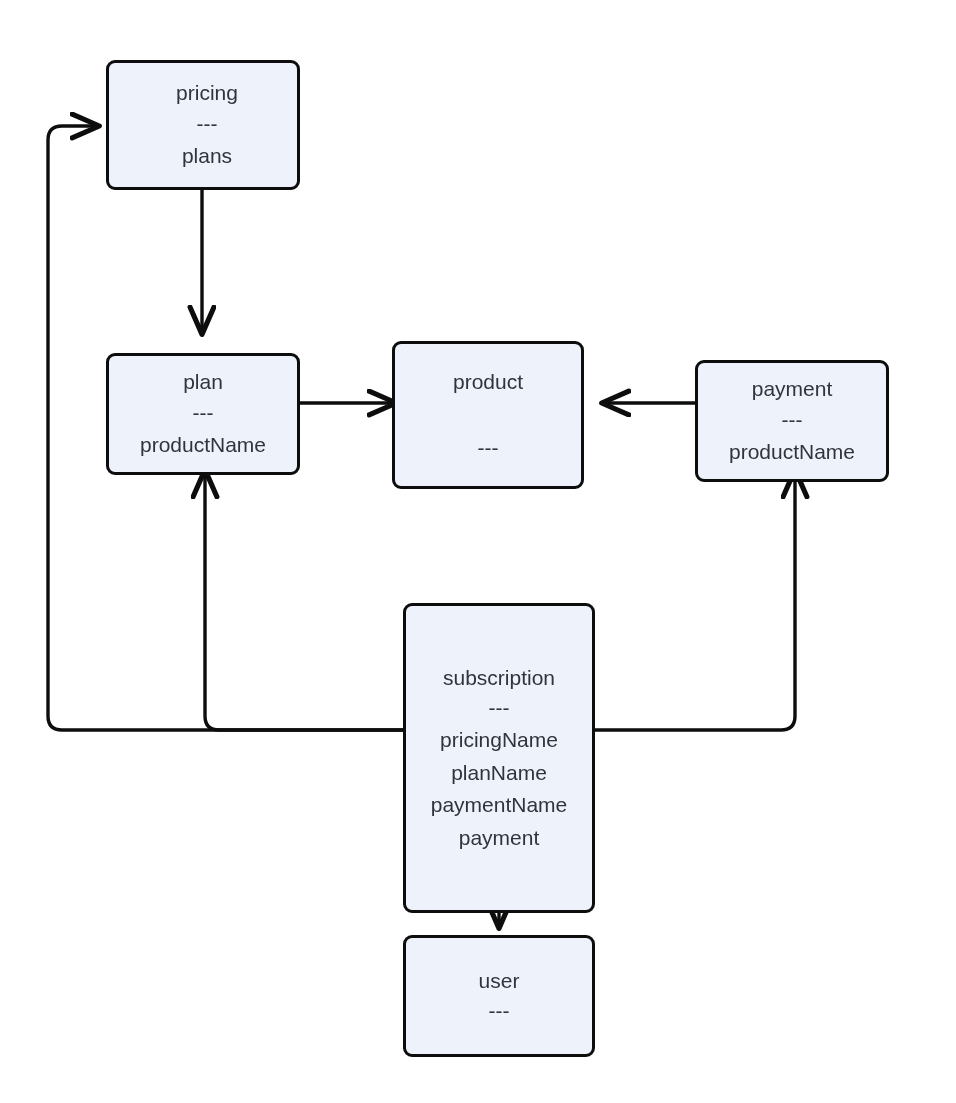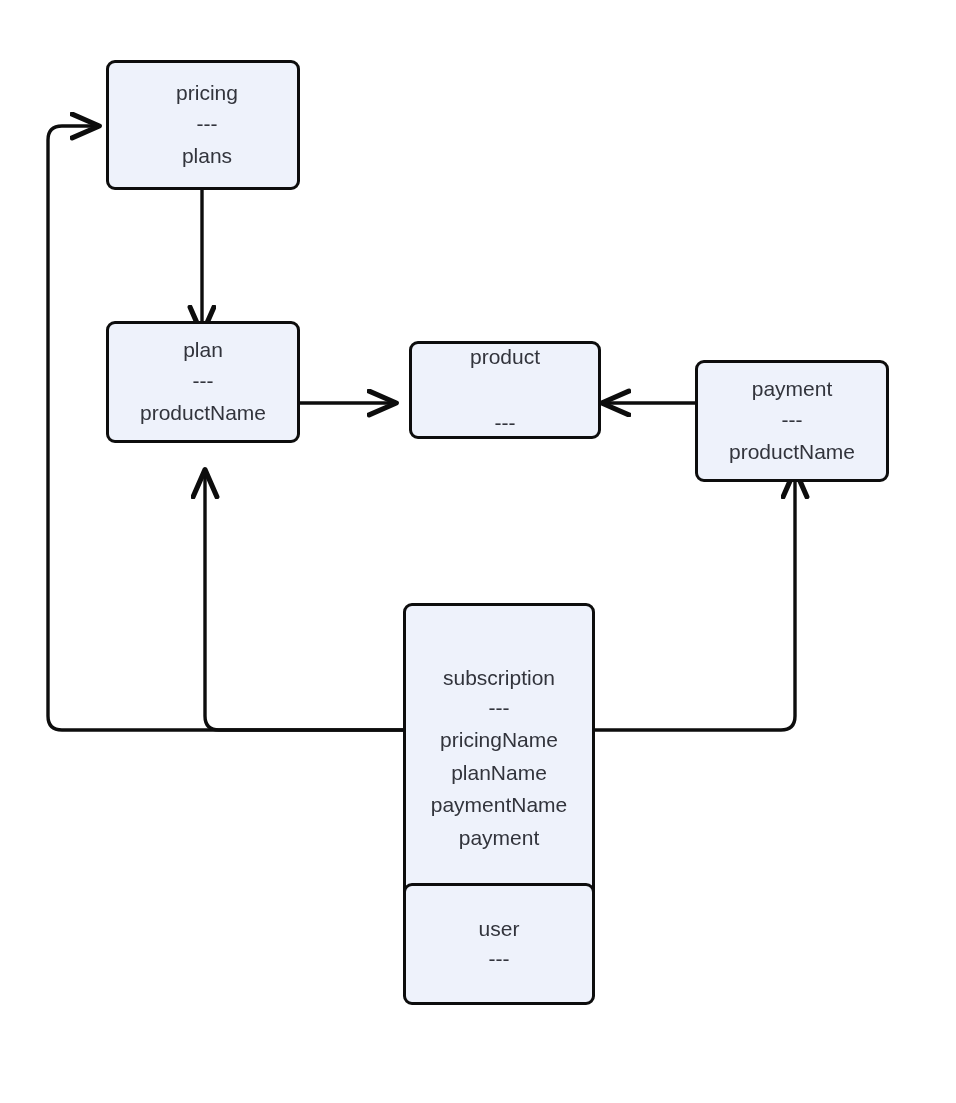--- a/index.html
+++ b/index.html
@@ -94,29 +94,29 @@
   </svg>
 
   <div class="node" style="left:106px; top:60px; width:194px; height:130px;padding-left:8px;">
     <div class="node-title">pricing</div>
     <div class="node-divider">---</div>
     <div class="node-fields">
       <div class="field">plans</div>
     </div>
   </div>
 
-  <div class="node" style="left:106px; top:321px; width:194px; height:122px;">
+  <div class="node" style="left:106px; top:353px; width:194px; height:122px;">
     <div class="node-title">plan</div>
     <div class="node-divider">---</div>
     <div class="node-fields">
       <div class="field">productName</div>
     </div>
   </div>
 
-  <div class="node" style="left:409px; top:341px; width:192px; height:98px;gap:36px;">
+  <div class="node" style="left:392px; top:341px; width:192px; height:148px;gap:36px;">
     <div class="node-title">product</div>
     <div class="node-divider">---</div>
   </div>
 
   <div class="node" style="left:695px; top:360px; width:194px; height:122px;">
     <div class="node-title">payment</div>
     <div class="node-divider">---</div>
     <div class="node-fields">
       <div class="field">productName</div>
     </div>
@@ -126,18 +126,18 @@
     <div class="node-title">subscription</div>
     <div class="node-divider">---</div>
     <div class="node-fields">
       <div class="field">pricingName</div>
       <div class="field">planName</div>
       <div class="field">paymentName</div>
       <div class="field">payment</div>
     </div>
   </div>
 
-  <div class="node" style="left:403px; top:883px; width:192px; height:122px;">
+  <div class="node" style="left:403px; top:935px; width:192px; height:122px;">
     <div class="node-title">user</div>
     <div class="node-divider">---</div>
   </div>
 
 </div>
 
 </body></html>

